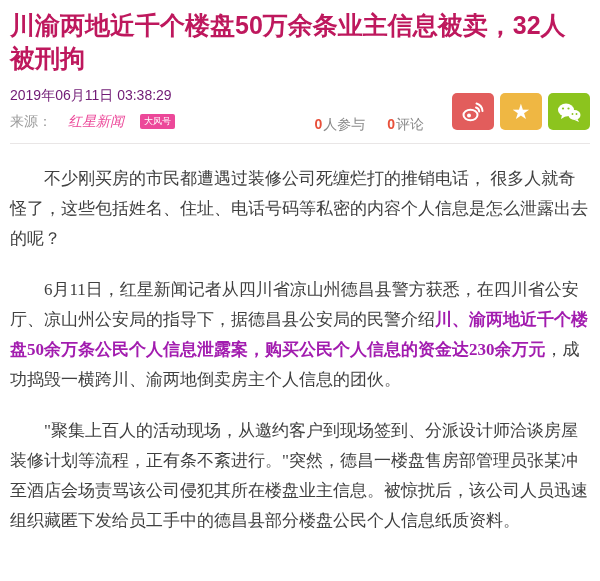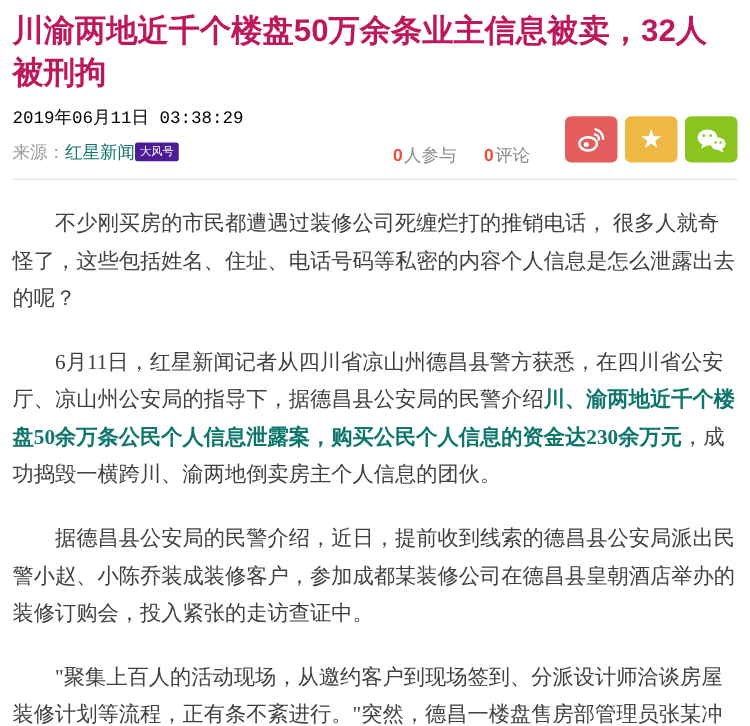--- a/index.html
+++ b/index.html
@@ -10,26 +10,26 @@
   }
   .page { width: 600px; padding: 0 10px; }
 
   
   .article-title {
     margin-top: 9px;
     font-size: 25px; line-height: 33px; font-weight: bold;
     color: #be185d; letter-spacing: 0;
   }
   .meta { position: relative; margin-top: 11px; height: 48px; }
-  .meta-date { font-size: 14px; color: #000000; line-height: 18px; font-family: Liberation Mono, monospace; }
-  .meta-source { margin-top: 8px; font-size: 14px; line-height: 18px; display: flex; align-items: center; gap: 0; }
+  .meta-date { font-size: 14px; color: #701a75; line-height: 18px; }
+  .meta-source { margin-top: 8px; font-size: 14px; line-height: 18px; display: flex; align-items: center; gap: 16px; }
   .source-label { color: #9b9b9b; }
-  .source-name { color: #0f766e; text-decoration: none; }
+  .source-name { color: #ec4899; text-decoration: none; font-style: italic; }
   .source-badge {
-    display: inline-block; background: #4c1d95; color: #fff;
+    display: inline-block; background: #ec4899; color: #fff;
     font-size: 9px; line-height: 13px; padding: 1px 4px; border-radius: 2px; text-align: center;
   }
   .meta-right { position: absolute; right: 0; bottom: 0; display: flex; align-items: center; }
   .count-group { display: flex; align-items: center; font-size: 14px; color: #8a8a8a; margin-right: 22px; }
   .count-item { margin-left: 22px; text-decoration: none; color: #8a8a8a; margin-top: 27px; }
   .count-item:first-child { margin-left: 0; }
   .count-num { color: #e8503a; font-weight: bold; margin-right: 1px; }
   .share-btn {
     width: 42px; height: 37px; border: none; border-radius: 5px;
     margin-left: 6px; display: flex; align-items: center; justify-content: center;
@@ -40,21 +40,21 @@
 
   .divider { border: none; border-top: 1px solid #e9e6e6; margin-top: 9px; }
 
   
   .article-body { padding-top: 20px; }
   .article-body p {
     font-size: 17px; line-height: 30px; color: #404040;
     text-indent: 2em; margin-bottom: 21px;
     font-family: Liberation Serif, serif;
   }
-  .article-body p b { color: #0f766e; }
+  .article-body p b { color: #a21caf; }
 </style>
 </head>
 <body>
 
 <div class="page">
 
   <h1 class="article-title">川渝两地近千个楼盘50万余条业主信息被卖，32人被刑拘</h1>
 
   <div class="meta">
     <div class="meta-date">2019年06月11日 03:38:29</div>
@@ -100,17 +100,16 @@
         </span>
       </button>
     </div>
   </div>
 
   <hr class="divider">
 
   <div class="article-body">
       <p><span>不少刚买房的市民都遭遇过装修公司死缠烂打的推销电话， 很多人就奇怪了，这些包括姓名、住址、电话号码等私密的内容个人信息是怎么泄露出去的呢？</span></p>
       <p><span>6月11日，红星新闻记者从四川省凉山州德昌县警方获悉，在四川省公安厅、凉山州公安局的指导下，据德昌县公安局的民警介绍</span><b>川、渝两地近千个楼盘50余万条公民个人信息泄露案，购买公民个人信息的资金达230余万元</b><span>，成功捣毁一横跨川、渝两地倒卖房主个人信息的团伙。</span></p>
-      <p><span>据德昌县公安局的民警介绍，近日，提前收到线索的德昌县公安局派出民警小赵、小陈乔装成装修客户，参加成都某装修公司在德昌县皇朝酒店举办的装修订购会，投入紧张的走访查证中。</span></p>
       <p><span>"聚集上百人的活动现场，从邀约客户到现场签到、分派设计师洽谈房屋装修计划等流程，正有条不紊进行。"突然，德昌一楼盘售房部管理员张某冲至酒店会场责骂该公司侵犯其所在楼盘业主信息。被惊扰后，该公司人员迅速组织藏匿下发给员工手中的德昌县部分楼盘公民个人信息纸质资料。</span></p>
     </div>
 
 </div>
 
 </body></html>

